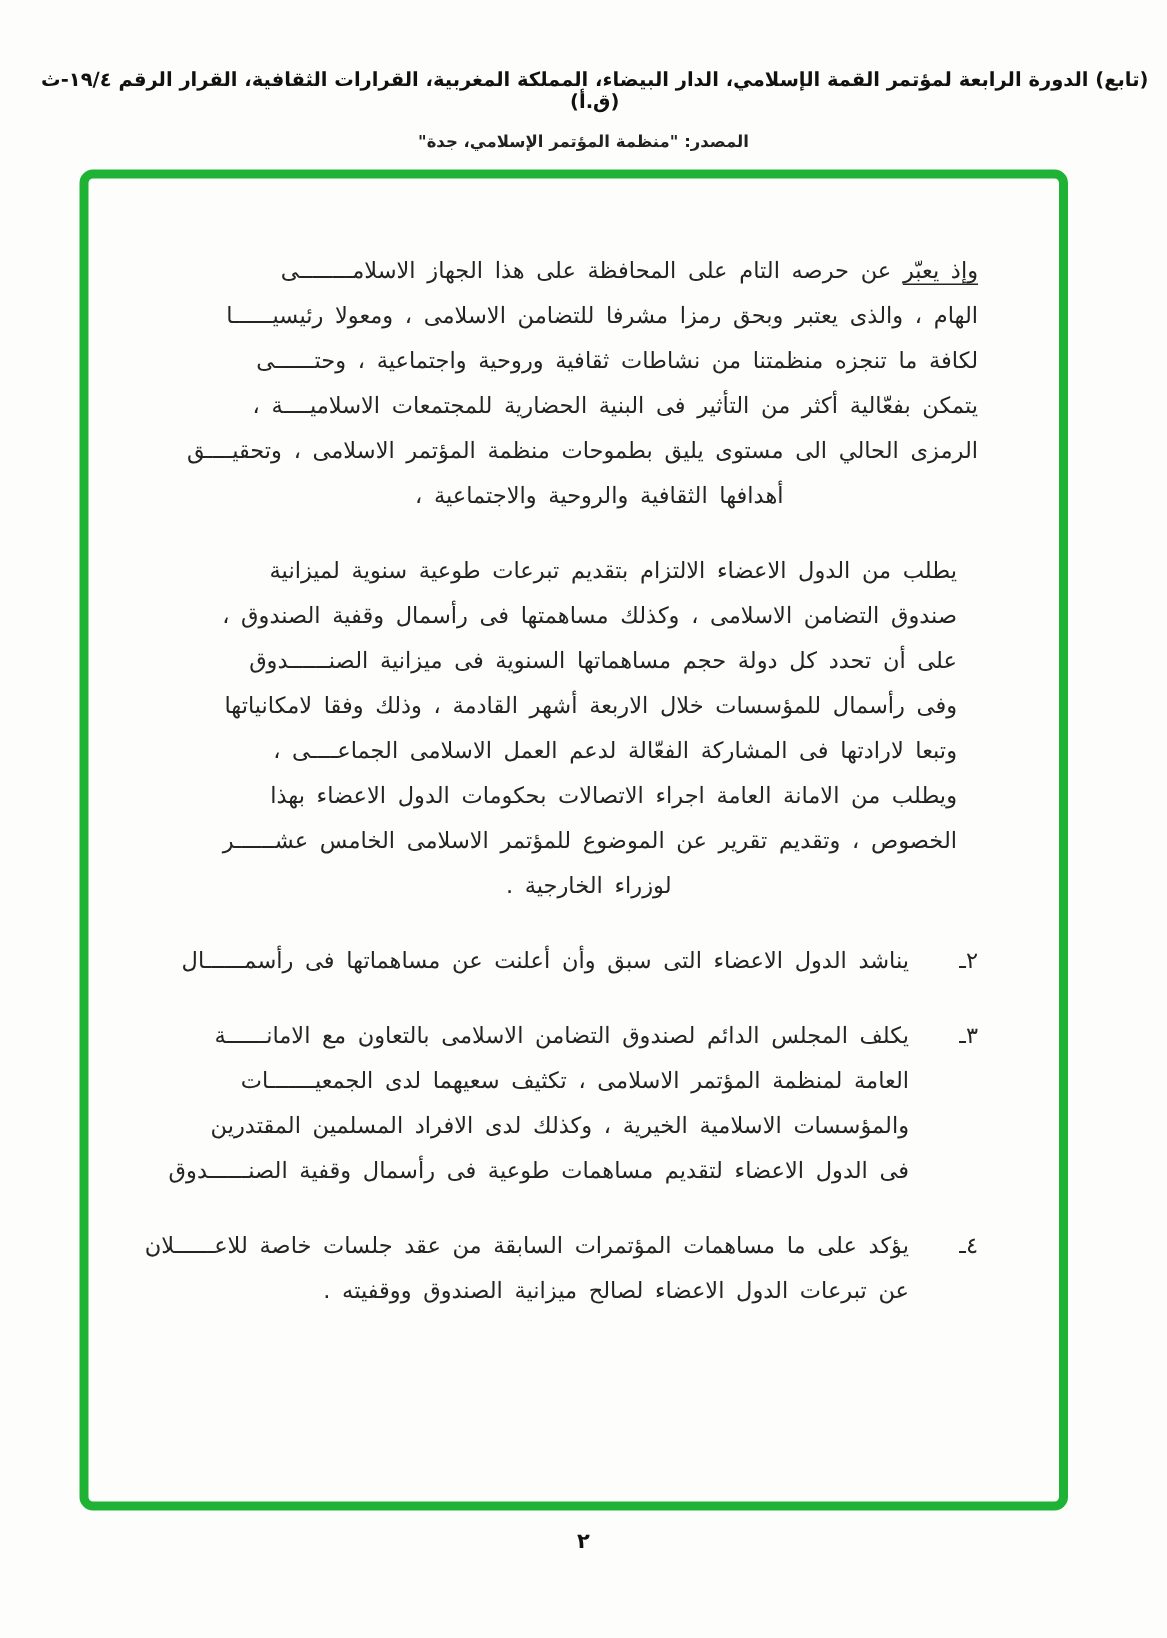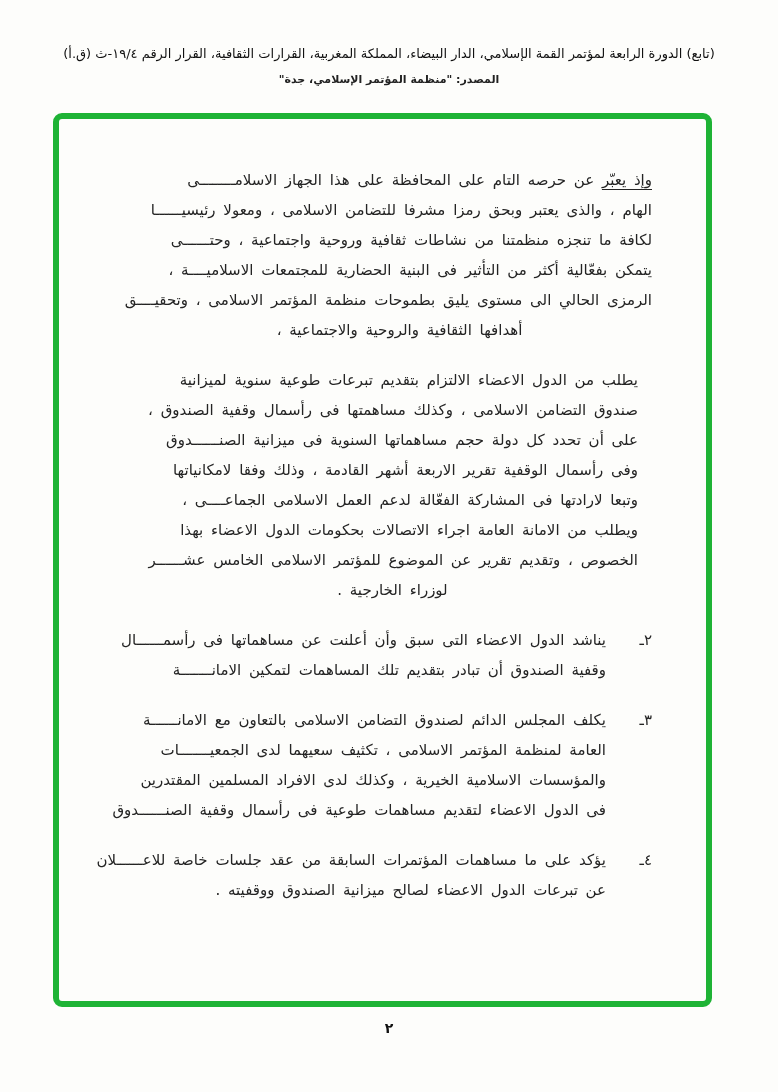--- a/index.html
+++ b/index.html
@@ -9,23 +9,24 @@
     background: #fdfdfb;
     font-family: "DejaVu Sans", sans-serif;
     color: #1e1e1e;
     overflow: hidden;
   }
   
   .hdr { position: absolute; top: 46px; left: 0; width: 778px; text-align: center; }
   .hdr-line1 {
     direction: rtl;
     font-size: 13px;
-    font-weight: normal;
+    font-weight: bold;
     color: #111;
     letter-spacing: 0.1px;
+    margin-left: 15px;
   }
   .hdr-line2 {
     direction: rtl;
     margin-top: 12px;
     font-size: 11px;
     font-weight: bold;
     color: #222;
   }
   
   .frame {
@@ -95,33 +96,32 @@
       <span class="line">يتمكن بفعّالية أكثر من التأثير فى البنية الحضارية للمجتمعات الاسلاميــــة ،</span>
       <span class="line">الرمزى الحالي الى مستوى يليق بطموحات منظمة المؤتمر الاسلامى ، وتحقيــــق</span>
       <span class="line center">أهدافها الثقافية والروحية والاجتماعية ،</span>
     </div>
 
     <div class="item">
       <div class="itext">
         <span class="line">يطلب من الدول الاعضاء الالتزام بتقديم تبرعات طوعية سنوية لميزانية</span>
         <span class="line">صندوق التضامن الاسلامى ، وكذلك مساهمتها فى رأسمال وقفية الصندوق ،</span>
         <span class="line">على أن تحدد كل دولة حجم مساهماتها السنوية فى ميزانية الصنــــــدوق</span>
-        <span class="line">وفى رأسمال الوقفية تقرير الاربعة أشهر القادمة ، وذلك وفقا لامكانياتها</span>
+        <span class="line">وفى رأسمال للمؤسسات خلال الاربعة أشهر القادمة ، وذلك وفقا لامكانياتها</span>
         <span class="line">وتبعا لارادتها فى المشاركة الفعّالة لدعم العمل الاسلامى الجماعــــى ،</span>
         <span class="line">ويطلب من الامانة العامة اجراء الاتصالات بحكومات الدول الاعضاء بهذا</span>
         <span class="line">الخصوص ، وتقديم تقرير عن الموضوع للمؤتمر الاسلامى الخامس عشــــــر</span>
         <span class="line center">لوزراء الخارجية .</span>
       </div>
     </div>
 
     <div class="item">
       <span class="num">٢ـ</span>
       <div class="itext">
         <span class="line">يناشد الدول الاعضاء التى سبق وأن أعلنت عن مساهماتها فى رأسمــــــال</span>
-        <span class="line">وقفية الصندوق أن تبادر بتقديم تلك المساهمات لتمكين الامانـــــــة</span>
       </div>
     </div>
 
     <div class="item">
       <span class="num">٣ـ</span>
       <div class="itext">
         <span class="line">يكلف المجلس الدائم لصندوق التضامن الاسلامى بالتعاون مع الامانــــــة</span>
         <span class="line">العامة لمنظمة المؤتمر الاسلامى ، تكثيف سعيهما لدى الجمعيـــــــات</span>
         <span class="line">والمؤسسات الاسلامية الخيرية ، وكذلك لدى الافراد المسلمين المقتدرين</span>
         <span class="line">فى الدول الاعضاء لتقديم مساهمات طوعية فى رأسمال وقفية الصنــــــدوق</span>

